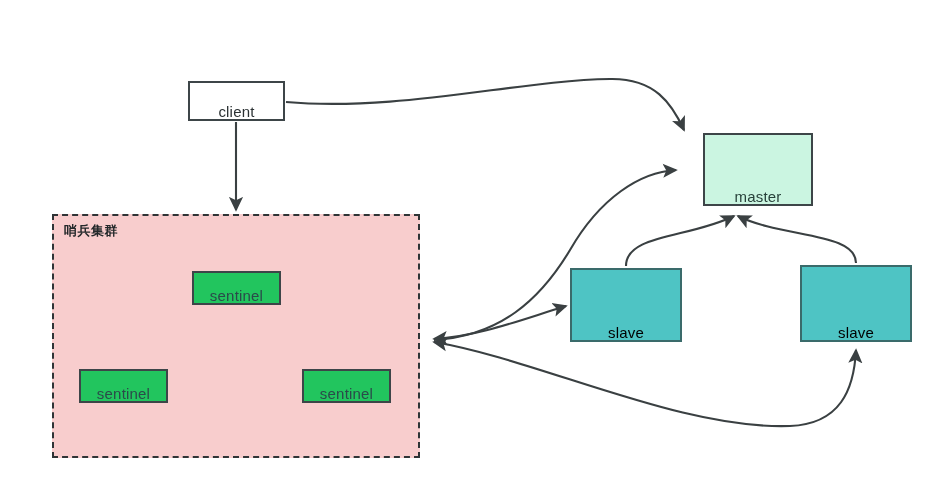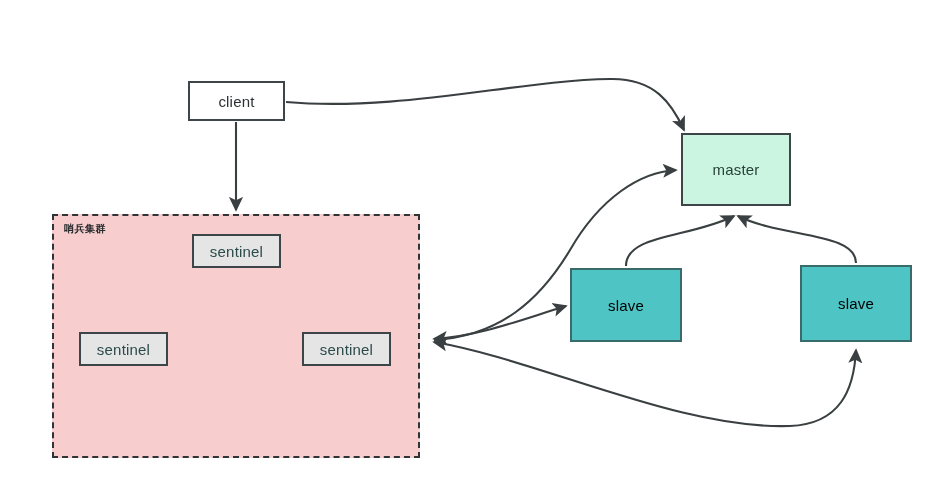--- a/index.html
+++ b/index.html
@@ -22,37 +22,38 @@
     position: absolute;
     left: 0;
     top: 0;
     width: 947px;
     height: 500px;
   }
   .node {
     position: absolute;
     box-sizing: border-box;
     display: flex;
-    align-items: center;
+    align-items: flex-end;
     justify-content: center;
     font-size: 15px;
     line-height: 1;
     color: #2b3a3a;
     letter-spacing: 0.2px;
     z-index: 3;
   }
   .node-client {
     background: #ffffff;
     border: 2px solid #3d4548;
     color: #2b3133;
   }
   .node-sentinel {
-    background: #e5e5e5;
+    background: #22c55e;
     border: 2px solid #3d4548;
     color: #2b4a4a;
+    margin-top: 37px;
   }
   .node-master {
     background: #cbf5e1;
     border: 2px solid #3d4548;
     color: #28413a;
   }
   .node-slave {
     background: #4ec4c4;
     border: 2px solid #3a6b6b;
     color: #000000;
@@ -61,21 +62,21 @@
     position: absolute;
     box-sizing: border-box;
     background: #f8cdcd;
     border: 2.5px dashed #2f3436;
     z-index: 1;
   }
   .cluster-label {
     position: absolute;
     left: 10px;
     top: 6px;
-    font-size: 10px;
+    font-size: 13px;
     font-weight: bold;
     color: #23282a;
     letter-spacing: 0.5px;
     white-space: nowrap;
   }
 </style>
 </head>
 <body>
 
 <div id="diagram-root">
@@ -127,21 +128,21 @@
   </div>
 
   <div class="node node-sentinel" style="left:79px; top:332px; width:89px; height:34px;">
     <span>sentinel</span>
   </div>
 
   <div class="node node-sentinel" style="left:302px; top:332px; width:89px; height:34px;">
     <span>sentinel</span>
   </div>
 
-  <div class="node node-master" style="left:681px; top:133px; width:110px; height:73px;">
+  <div class="node node-master" style="left:703px; top:133px; width:110px; height:73px;">
     <span>master</span>
   </div>
 
   <div class="node node-slave" style="left:570px; top:268px; width:112px; height:74px;">
     <span>slave</span>
   </div>
 
   <div class="node node-slave" style="left:800px; top:265px; width:112px; height:77px;">
     <span>slave</span>
   </div>

